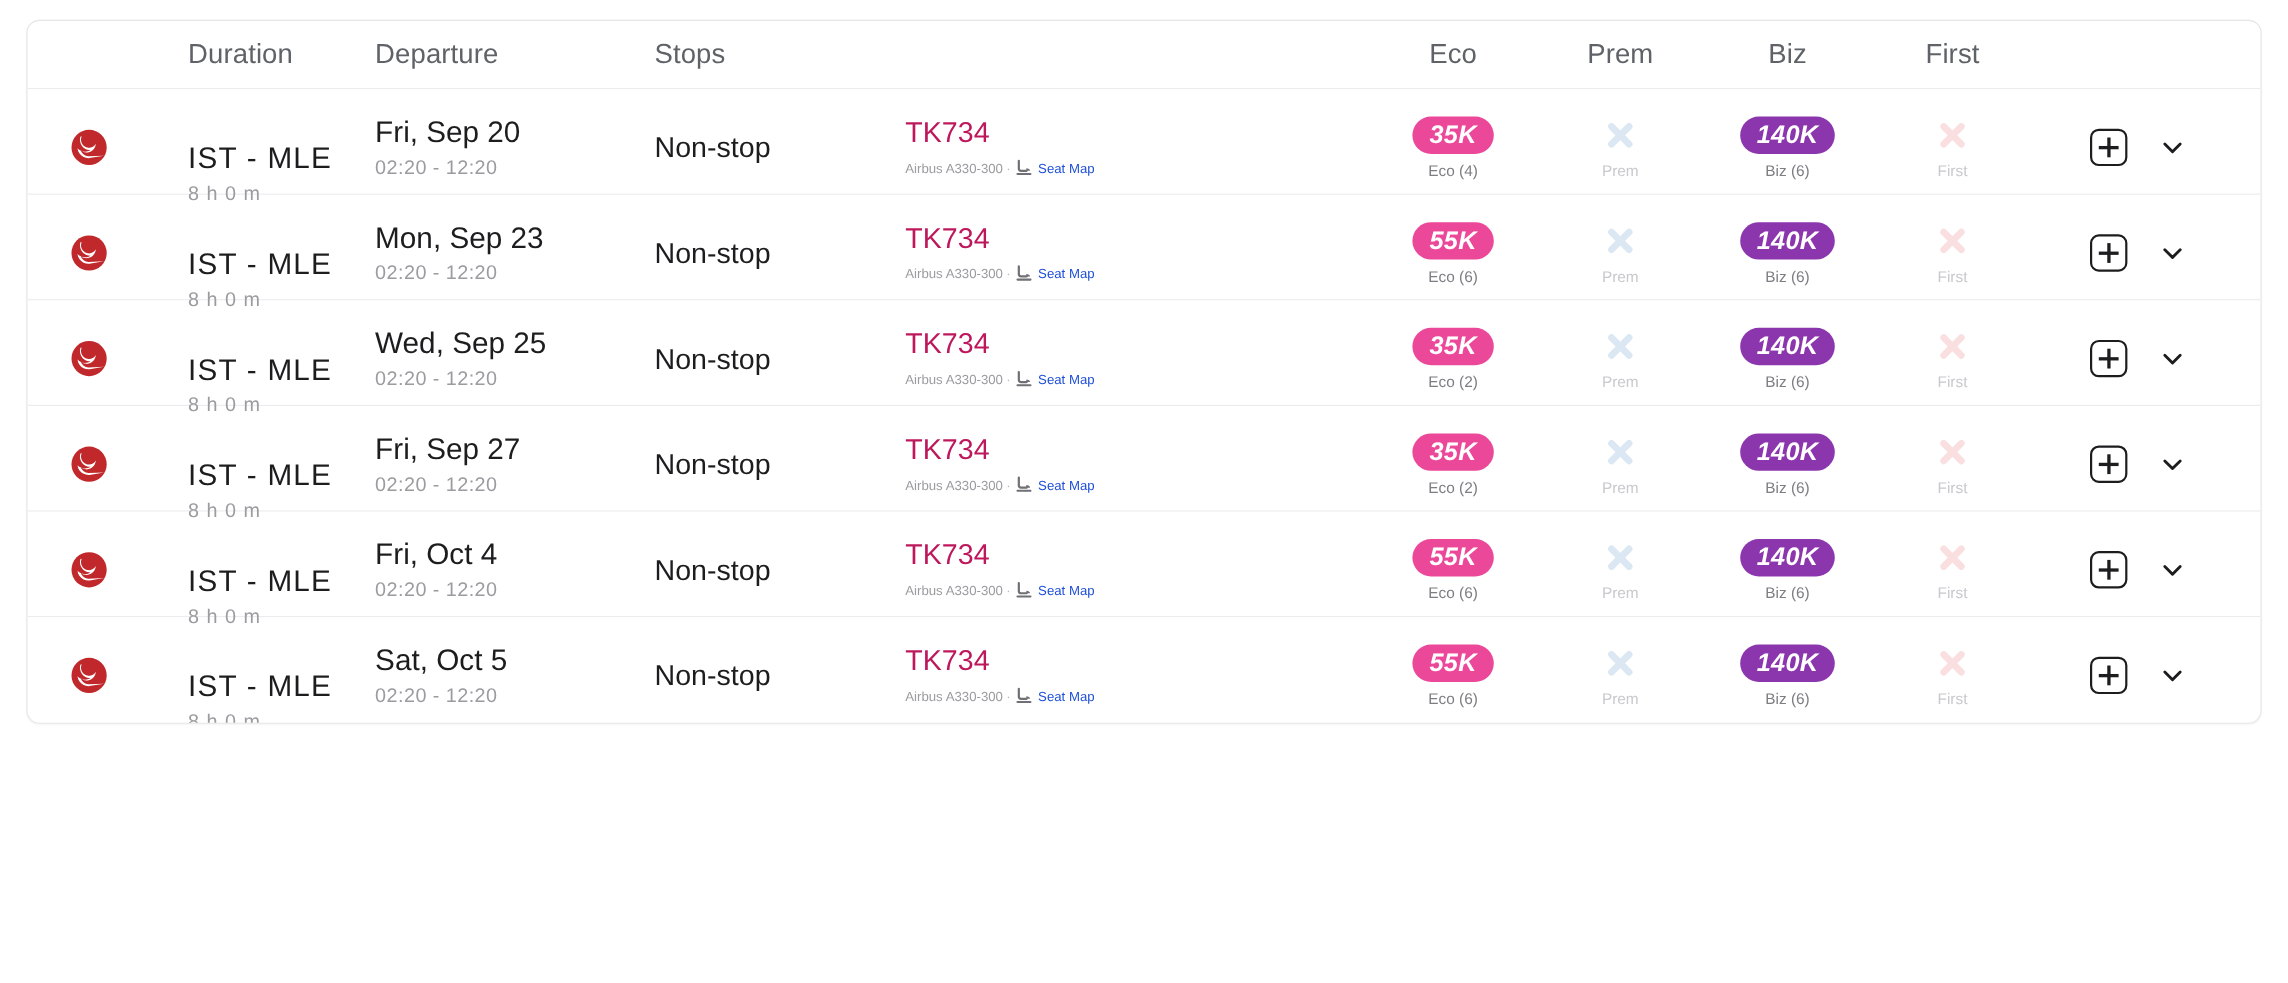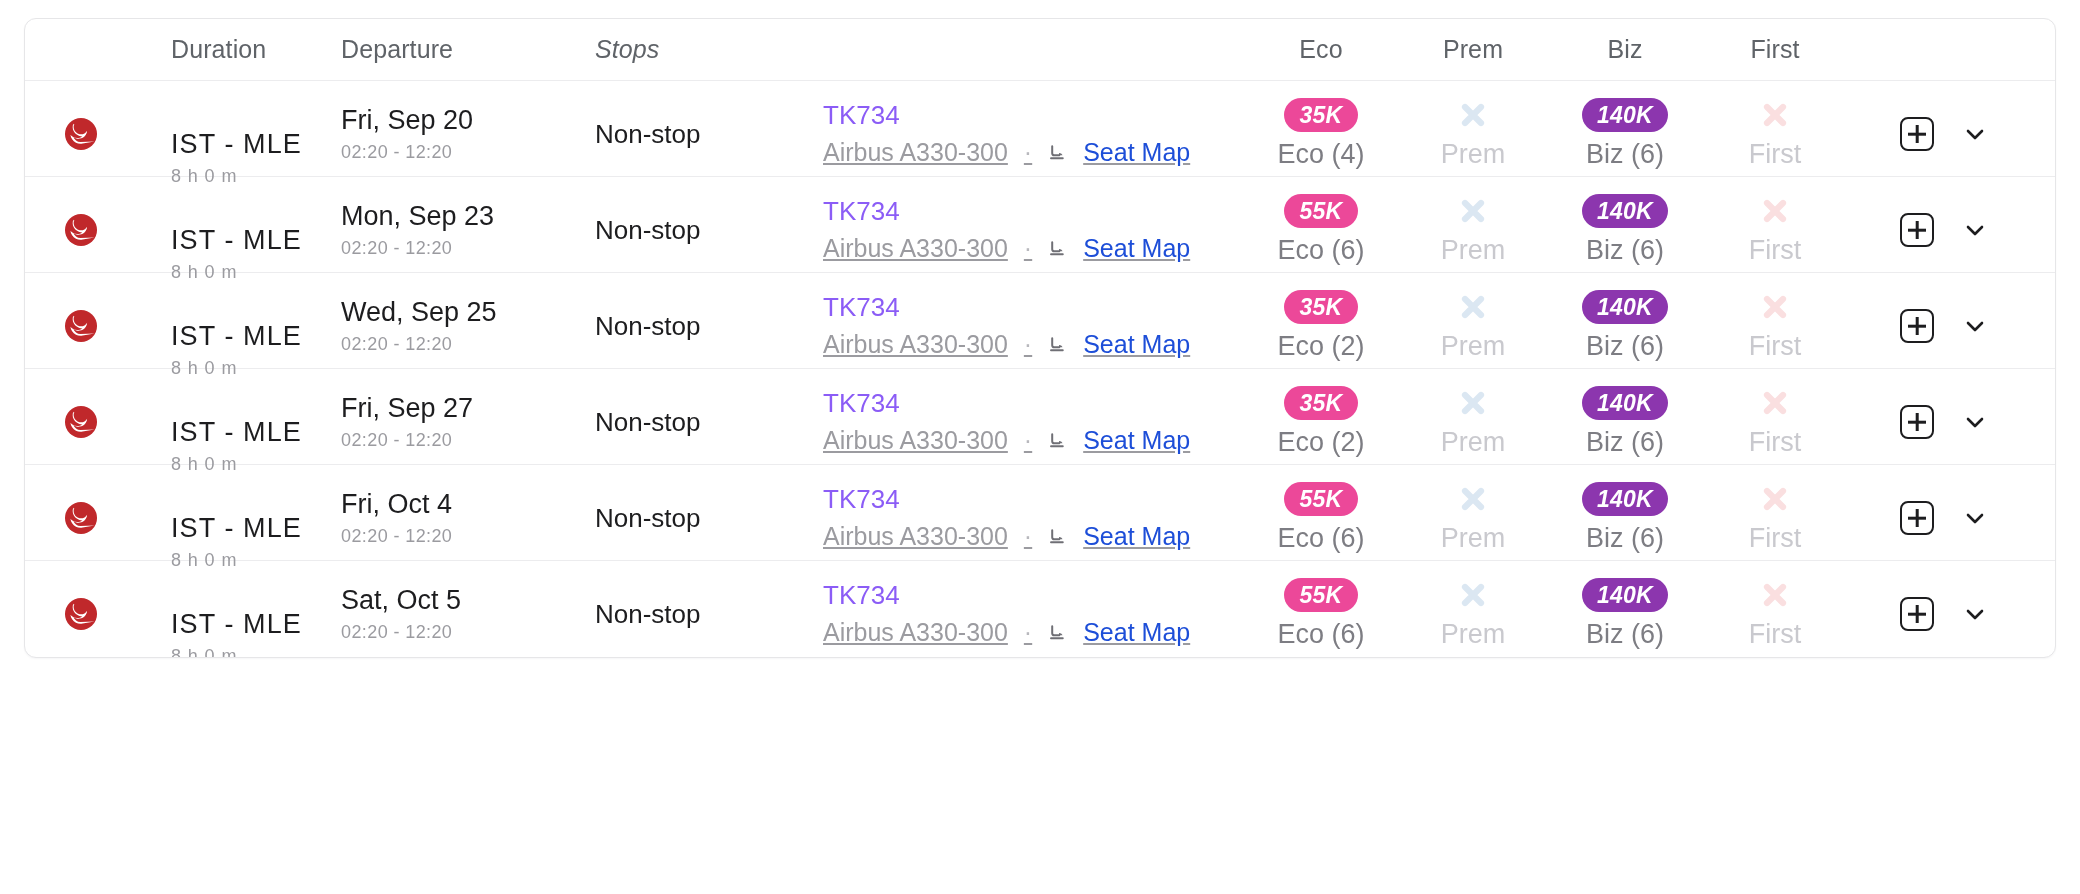--- a/index.html
+++ b/index.html
@@ -52,21 +52,21 @@
   }
   .head-cell {
     font-size: 25px;
     color: #5f6368;
     font-weight: 400;
     letter-spacing: 0.1px;
     white-space: nowrap;
   }
   .head-duration  { padding-left: 34px; }
   .head-departure { padding-left: 4px; }
-  .head-stops     { padding-left: 0px; font-style: italic; }
+  .head-stops     { padding-left: 0px; }
   .head-cabin     { text-align: center; }
 
   
   .row {
     height: 96px;
     border-bottom: 1px solid #ececee;
   }
   .row:last-child { border-bottom: none; }
 
   
@@ -110,33 +110,32 @@
   
   .stops-cell {
     font-size: 26px;
     color: #1d1d1f;
     white-space: nowrap;
   }
 
   
   .flight-main {
     font-size: 26px;
-    color: #8b5cf6;
+    color: #be185d;
     line-height: 1.12;
     white-space: nowrap;
   }
   .flight-sub {
     display: flex;
     align-items: center;
-    gap: 15px;
+    gap: 2px;
     margin-top: 8px;
-    font-size: 25px;
+    font-size: 12px;
     color: #9b9ba0;
     white-space: nowrap;
-    text-decoration: underline;
   }
   .dot-sep { color: #b8b8bd; padding: 0 1px; }
   .seat-icon { display: inline-flex; align-items: center; }
   .seat-map-link { color: #1d4ed8; cursor: pointer; }
 
   
   .cabin-cell {
     display: flex;
     flex-direction: column;
     align-items: center;
@@ -155,21 +154,21 @@
     font-style: italic;
     font-weight: 700;
     color: #ffffff;
     letter-spacing: 0.2px;
     white-space: nowrap;
   }
   .pill-eco { background: #ec4899; }
   .pill-biz { background: #8c36ae; }
 
   .cabin-label {
-    font-size: 27px;
+    font-size: 14px;
     color: #7d7d83;
     white-space: nowrap;
   }
   .cabin-label.muted { color: #c9c9ce; }
 
   .x-mark { display: block; }
 
   
   .actions-cell {
     display: flex;

